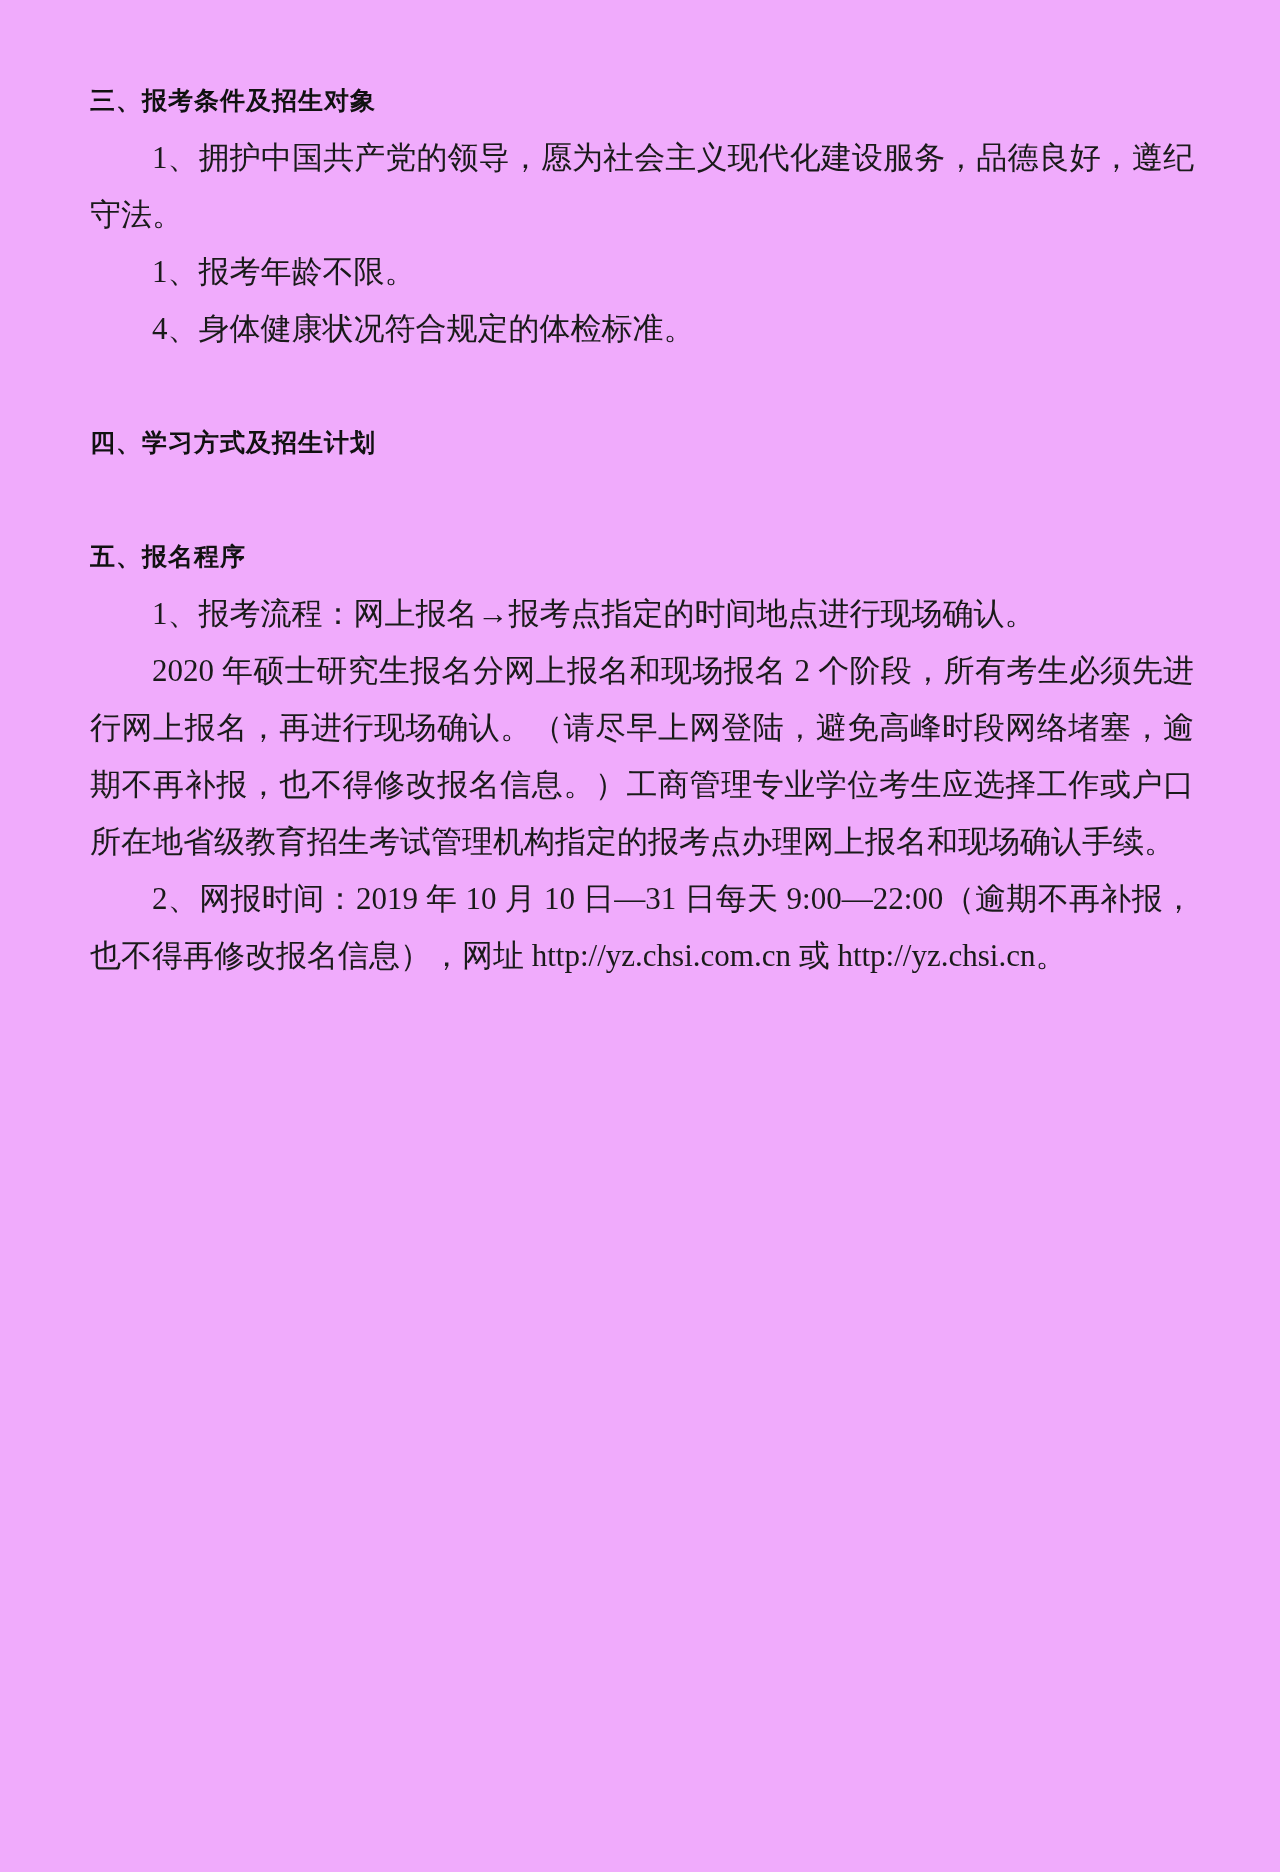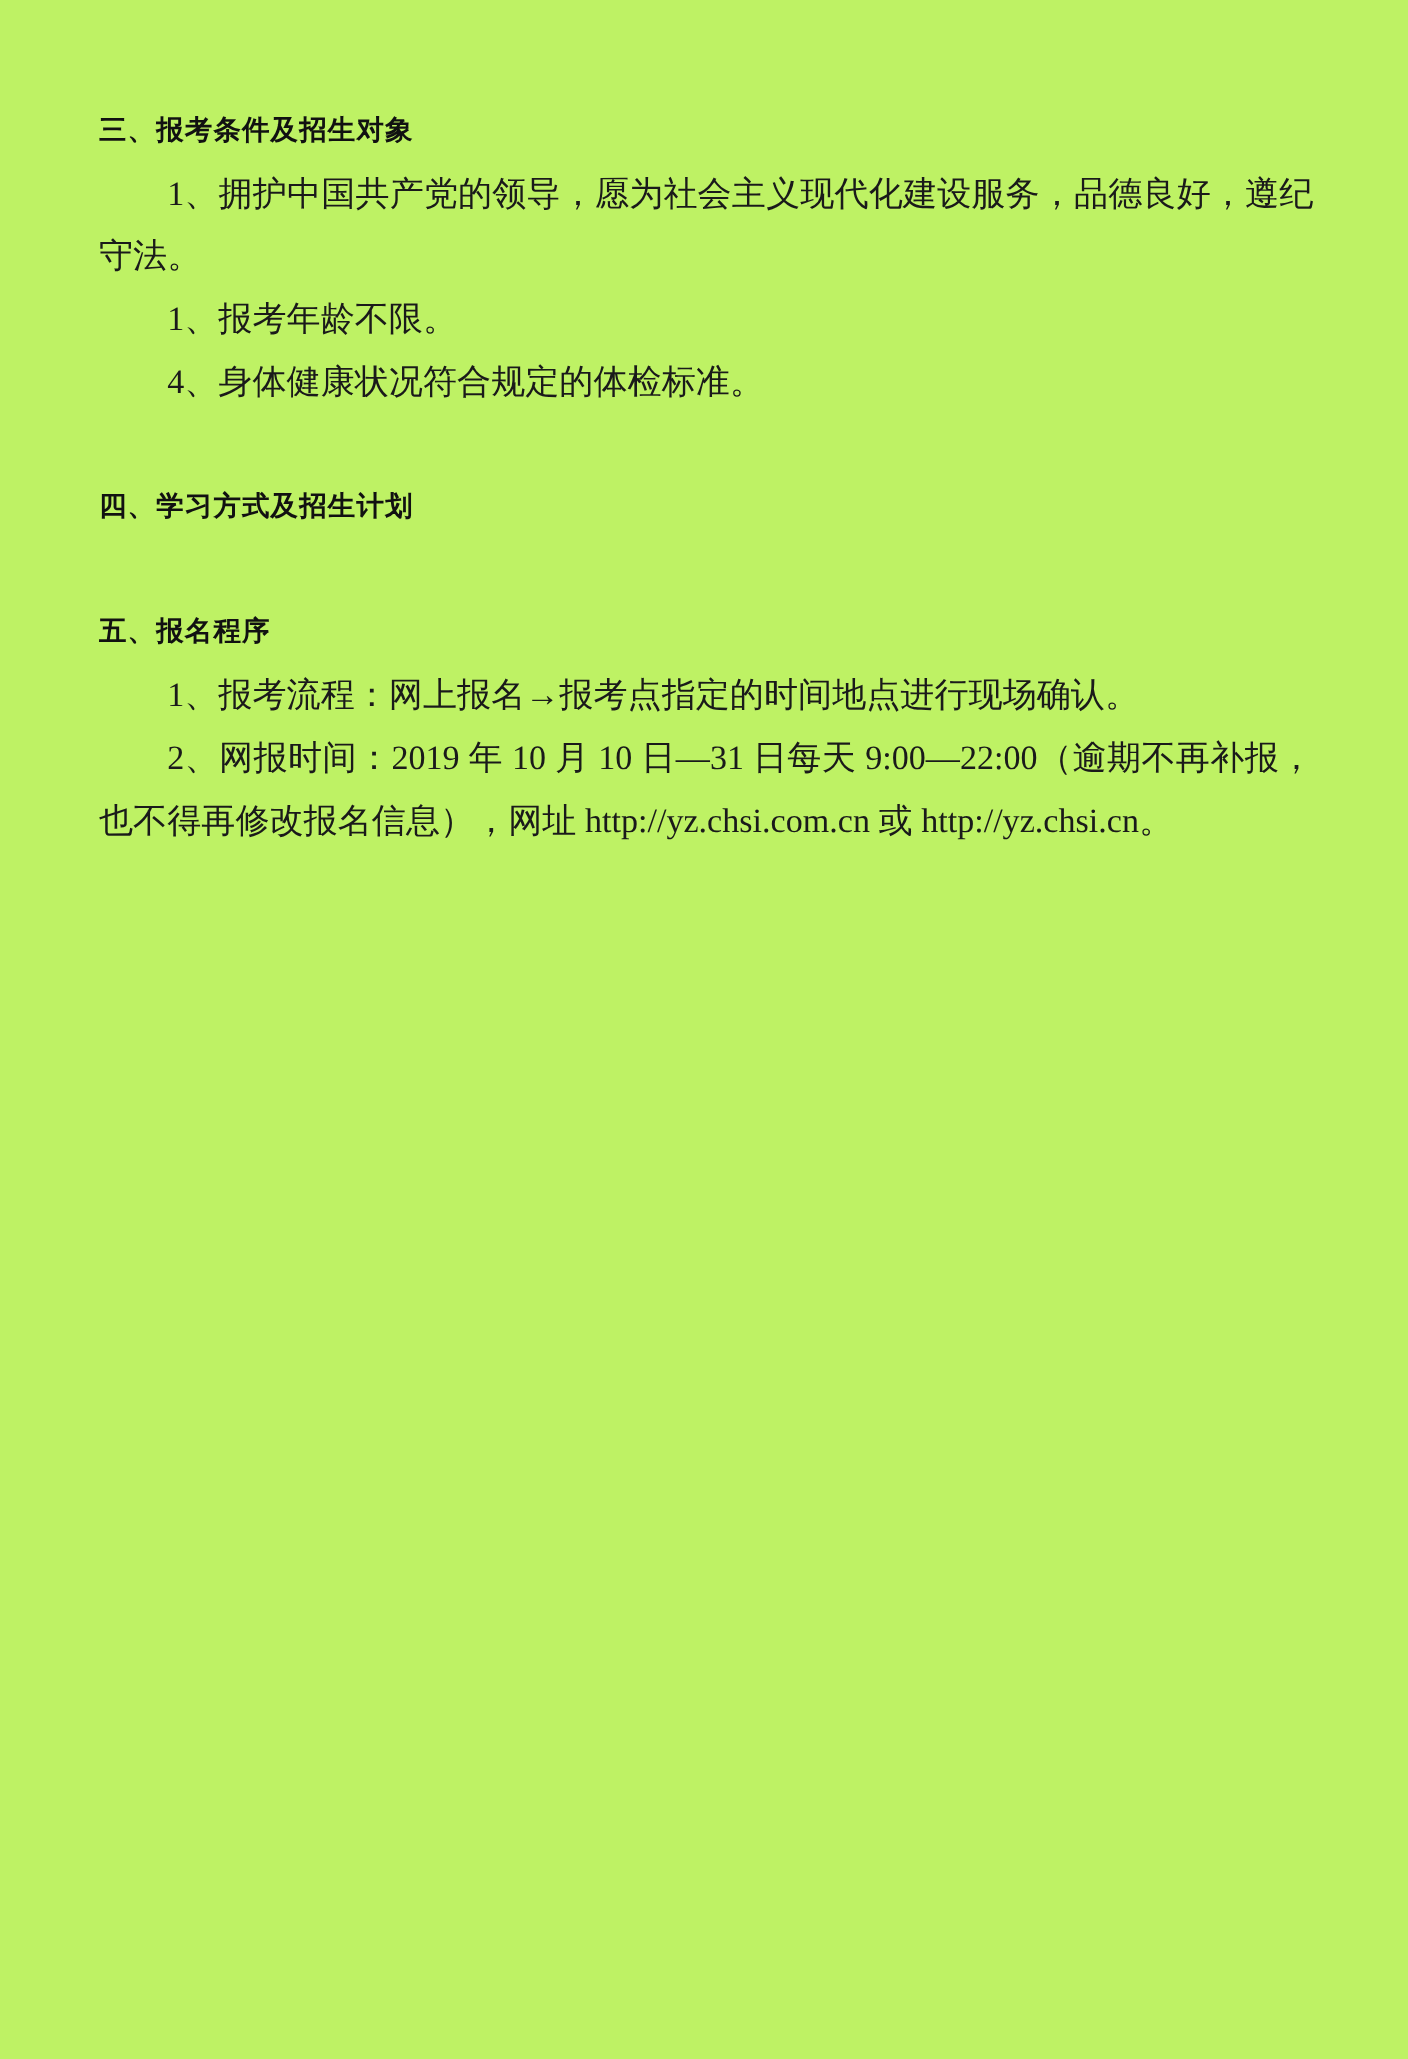--- a/index.html
+++ b/index.html
@@ -5,23 +5,23 @@
   html, body {
     margin: 0;
     padding: 0;
     background: #ffffff;
   }
   .page {
     position: relative;
     width: 1280px;
     height: 1872px;
     margin: 0 auto;
-    background: #bef264;
+    background: #f0abfc;
     box-sizing: border-box;
-    padding: 90px 86px 0 90px;
+    padding: 72px 86px 0 90px;
     overflow: hidden;
     color: #141414;
   }
   .doc-section { margin: 0; }
   .doc-section + .doc-section { margin-top: 57px; }
   h2.sec-heading {
     margin: 0;
     font-family: "Liberation Sans", "DejaVu Sans", sans-serif;
     font-weight: 700;
     font-size: 25px;
@@ -52,16 +52,17 @@
     <p class="body-para">4、身体健康状况符合规定的体检标准。</p>
   </section>
 
   <section class="doc-section">
     <h2 class="sec-heading">四、学习方式及招生计划</h2>
   </section>
 
   <section class="doc-section">
     <h2 class="sec-heading">五、报名程序</h2>
     <p class="body-para">1、报考流程：网上报名→报考点指定的时间地点进行现场确认。</p>
+    <p class="body-para">2020 年硕士研究生报名分网上报名和现场报名 2 个阶段，所有考生必须先进行网上报名，再进行现场确认。（请尽早上网登陆，避免高峰时段网络堵塞，逾期不再补报，也不得修改报名信息。）工商管理专业学位考生应选择工作或户口所在地省级教育招生考试管理机构指定的报考点办理网上报名和现场确认手续。</p>
     <p class="body-para">2、网报时间：2019 年 10 月 10 日—31 日每天 9:00—22:00（逾期不再补报，也不得再修改报名信息），网址 http://yz.chsi.com.cn 或 http://yz.chsi.cn。</p>
   </section>
 
 </div>
 
 </body></html>

